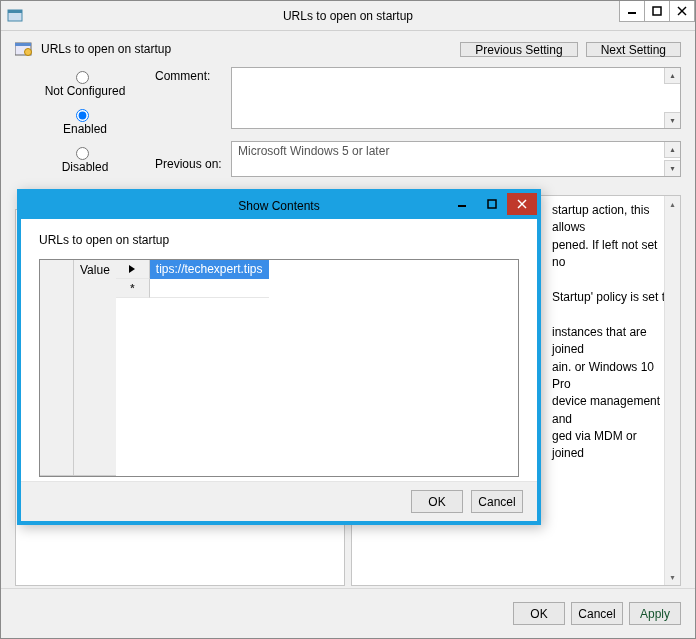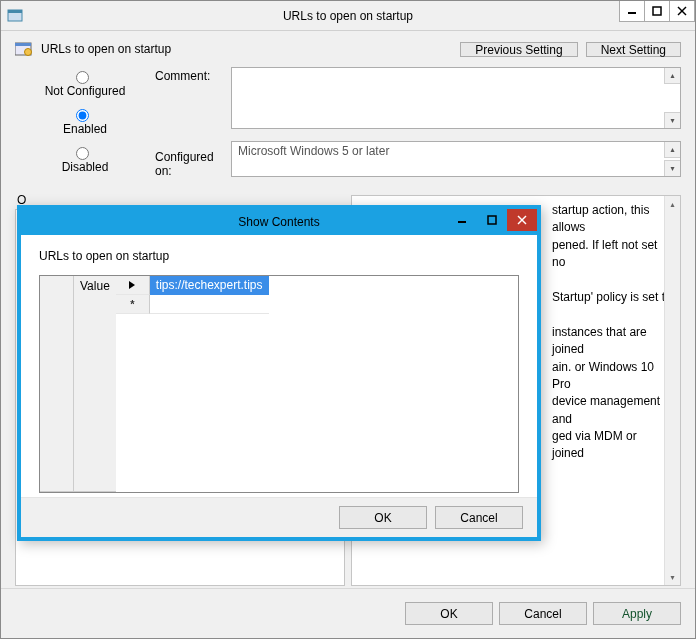--- a/index.html
+++ b/index.html
@@ -190,42 +190,41 @@
     height: 50px;
     border-top: 1px solid #d8d8d8;
     display: flex;
     align-items: center;
     justify-content: flex-end;
     padding-right: 14px;
     gap: 6px;
     background: #f0f0f0;
   }
   .footer button, .dlg-footer button {
-    width: 88px; height: 23px;
+    width: 52px; height: 23px;
     background: #e9e9e9;
     border: 1px solid #adadad;
     font-family: inherit;
     font-size: 12px;
     cursor: default;
   }
   .footer button.disabled {
     color: #14532d;
   }
 
   
   .dialog {
     position: absolute;
     left: 16px; top: 188px;
     width: 524px; height: 336px;
     border: 4px solid #1ba1e2;
     background: #fff;
     box-shadow: 3px 3px 12px rgba(0,0,0,0.25);
     display: flex;
     flex-direction: column;
-    margin-top: 16px;
   }
   .dlg-title {
     height: 26px;
     background: #1ba1e2;
     display: flex;
     align-items: center;
     position: relative;
     color: #000;
   }
   .dlg-title .t {
@@ -376,21 +375,21 @@
         <span>Disabled</span>
       </label>
     </div>
     <div class="fields-col">
       <div class="fld-label">Comment:</div>
       <div class="comment-box">
         <span></span>
         <div class="scroll-arrow up">▴</div>
         <div class="scroll-arrow down">▾</div>
       </div>
-      <div class="fld-label" style="align-self:center">Configured on:</div>
+      <div class="fld-label" style="align-self:center">Previous on:</div>
       <div class="supported-box">
         <span>Microsoft Windows 5 or later</span>
         <div class="scroll-arrow up">▴</div>
         <div class="scroll-arrow down">▾</div>
       </div>
     </div>
   </div>
 
   <div class="lower">
     <div class="col">

